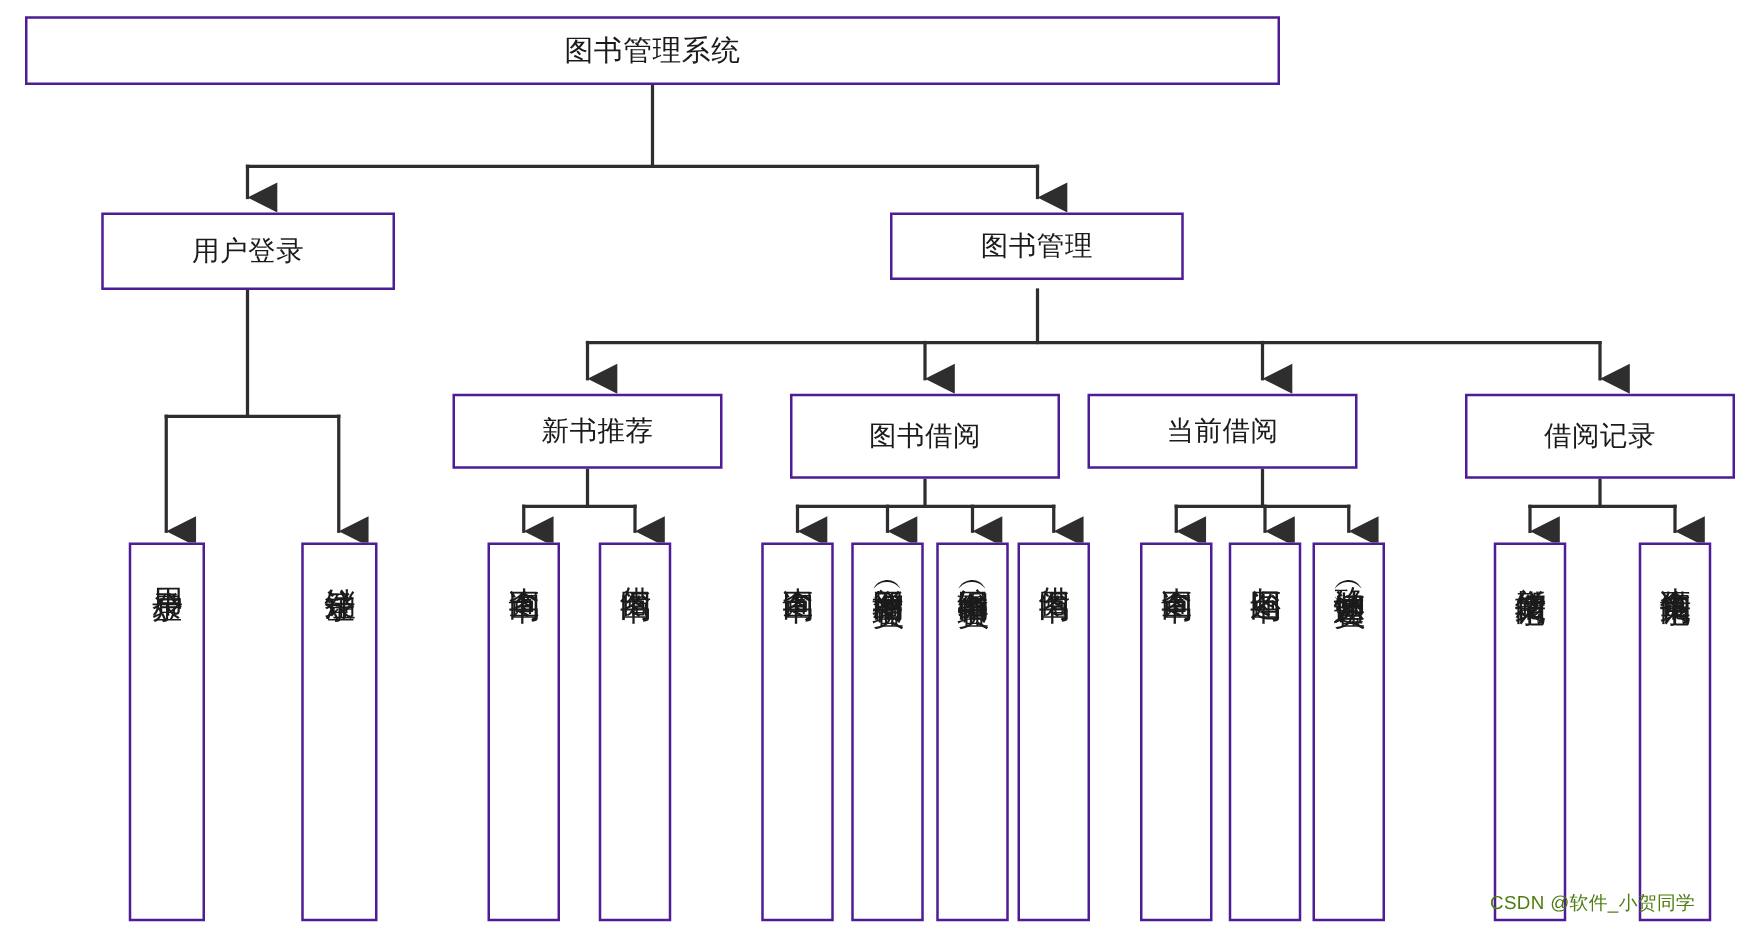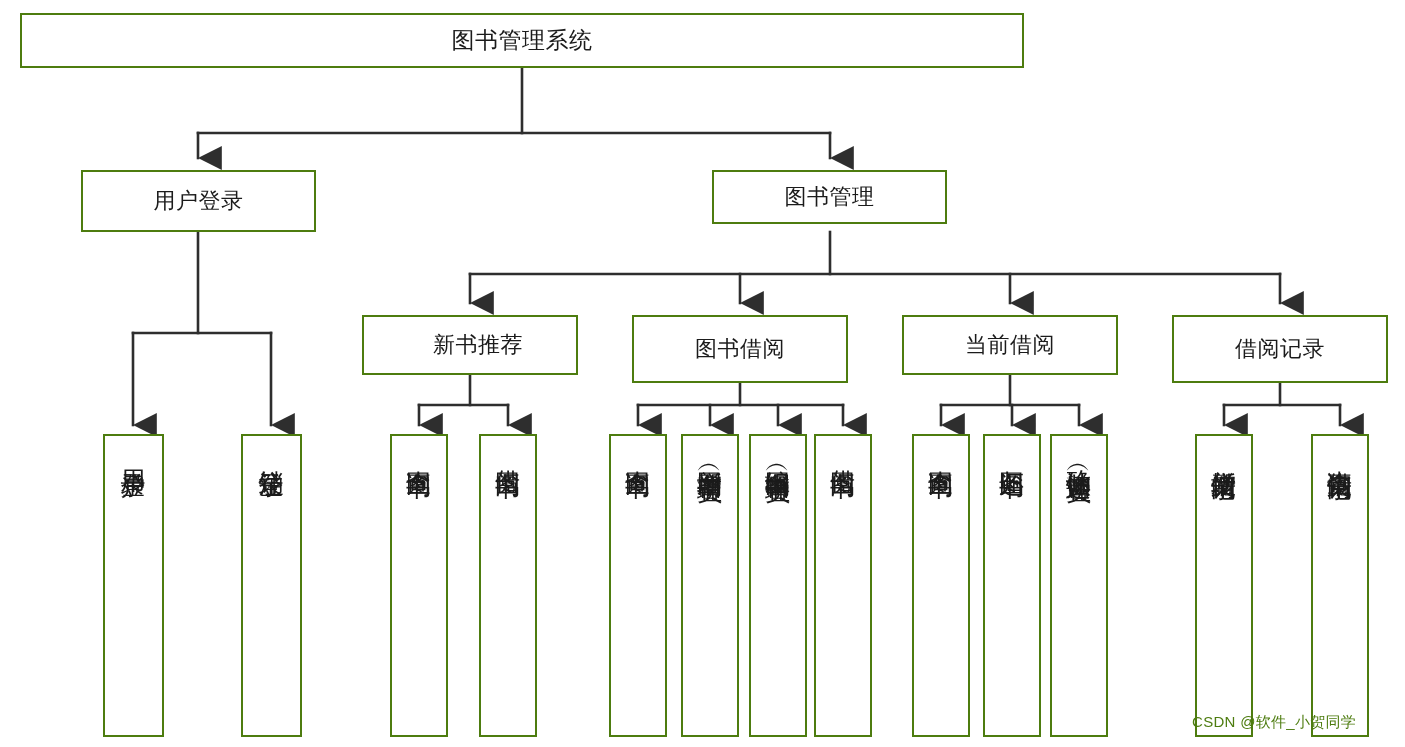--- a/index.html
+++ b/index.html
@@ -23,21 +23,21 @@
     left: 0;
     top: 0;
     width: 1405px;
     height: 747px;
     pointer-events: none;
   }
   .node {
     position: absolute;
     box-sizing: border-box;
     background: #ffffff;
-    border: 2px solid #4d7c0f;
+    border: 2px solid #4c1d95;
     display: flex;
     align-items: center;
     justify-content: center;
     color: #1b1b1b;
     z-index: 2;
   }
   .node-label {
     display: block;
     text-align: center;
     letter-spacing: 0.02em;
@@ -148,21 +148,21 @@
   </div>
 
   <div class="node horizontal" style="left:362px; top:315px; width:216px; height:60px;padding-left:16px;">
     <span class="node-label">新书推荐</span>
   </div>
 
   <div class="node horizontal" style="left:632px; top:315px; width:216px; height:68px;">
     <span class="node-label">图书借阅</span>
   </div>
 
-  <div class="node horizontal" style="left:902px; top:315px; width:216px; height:60px;">
+  <div class="node horizontal" style="left:870px; top:315px; width:216px; height:60px;">
     <span class="node-label">当前借阅</span>
   </div>
 
   <div class="node horizontal" style="left:1172px; top:315px; width:216px; height:68px;">
     <span class="node-label">借阅记录</span>
   </div>
 
   <div class="node vertical" style="left:103px; top:434px; width:61px; height:303px;">
     <span class="node-label">用户登录</span>
   </div>

